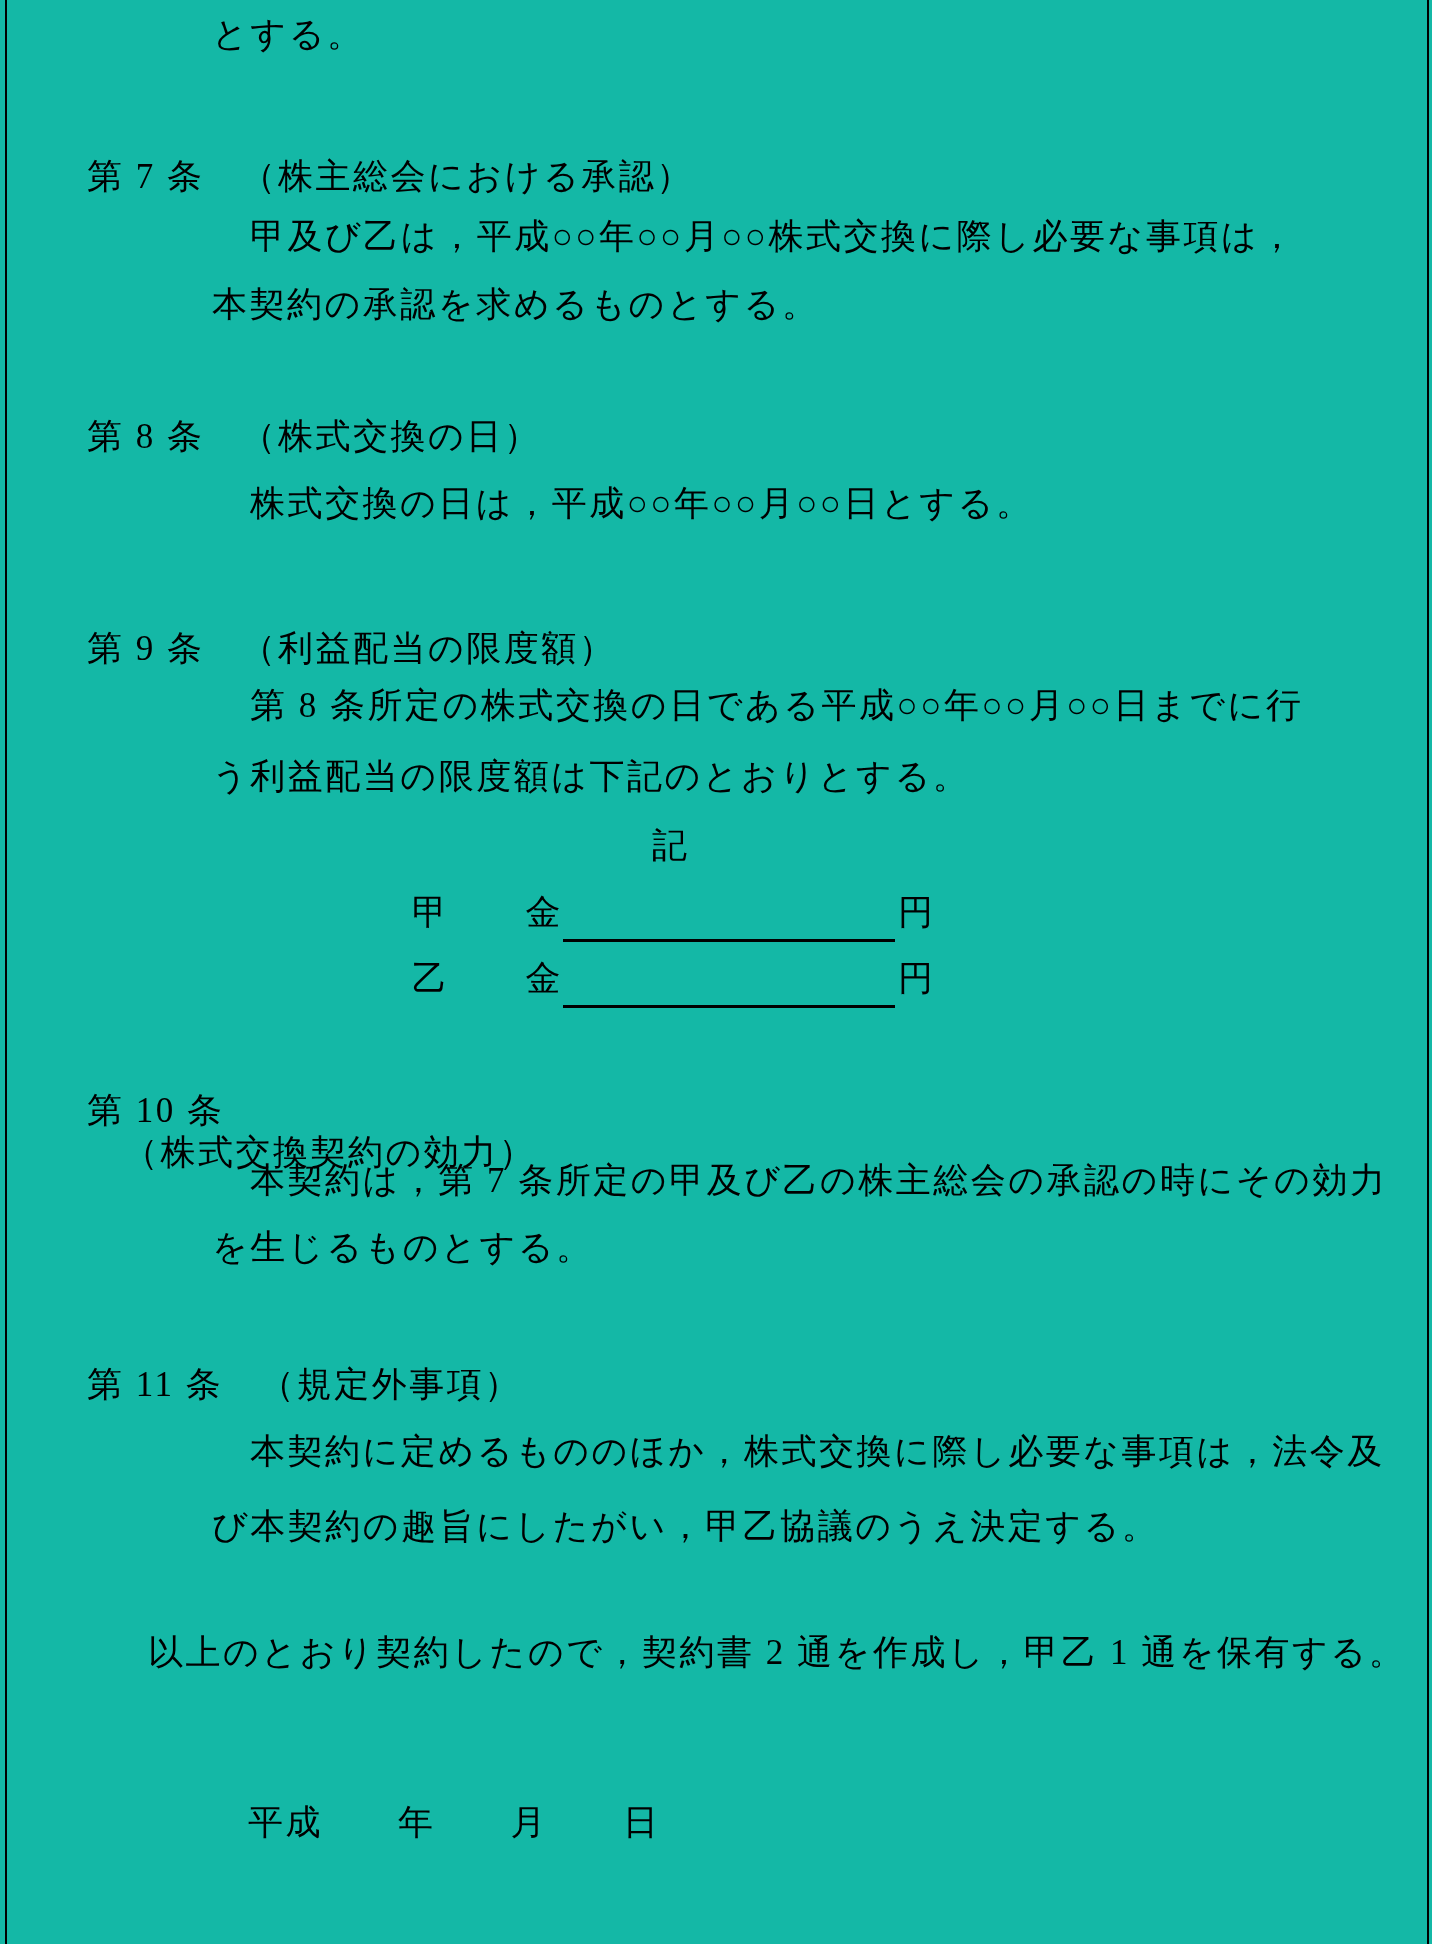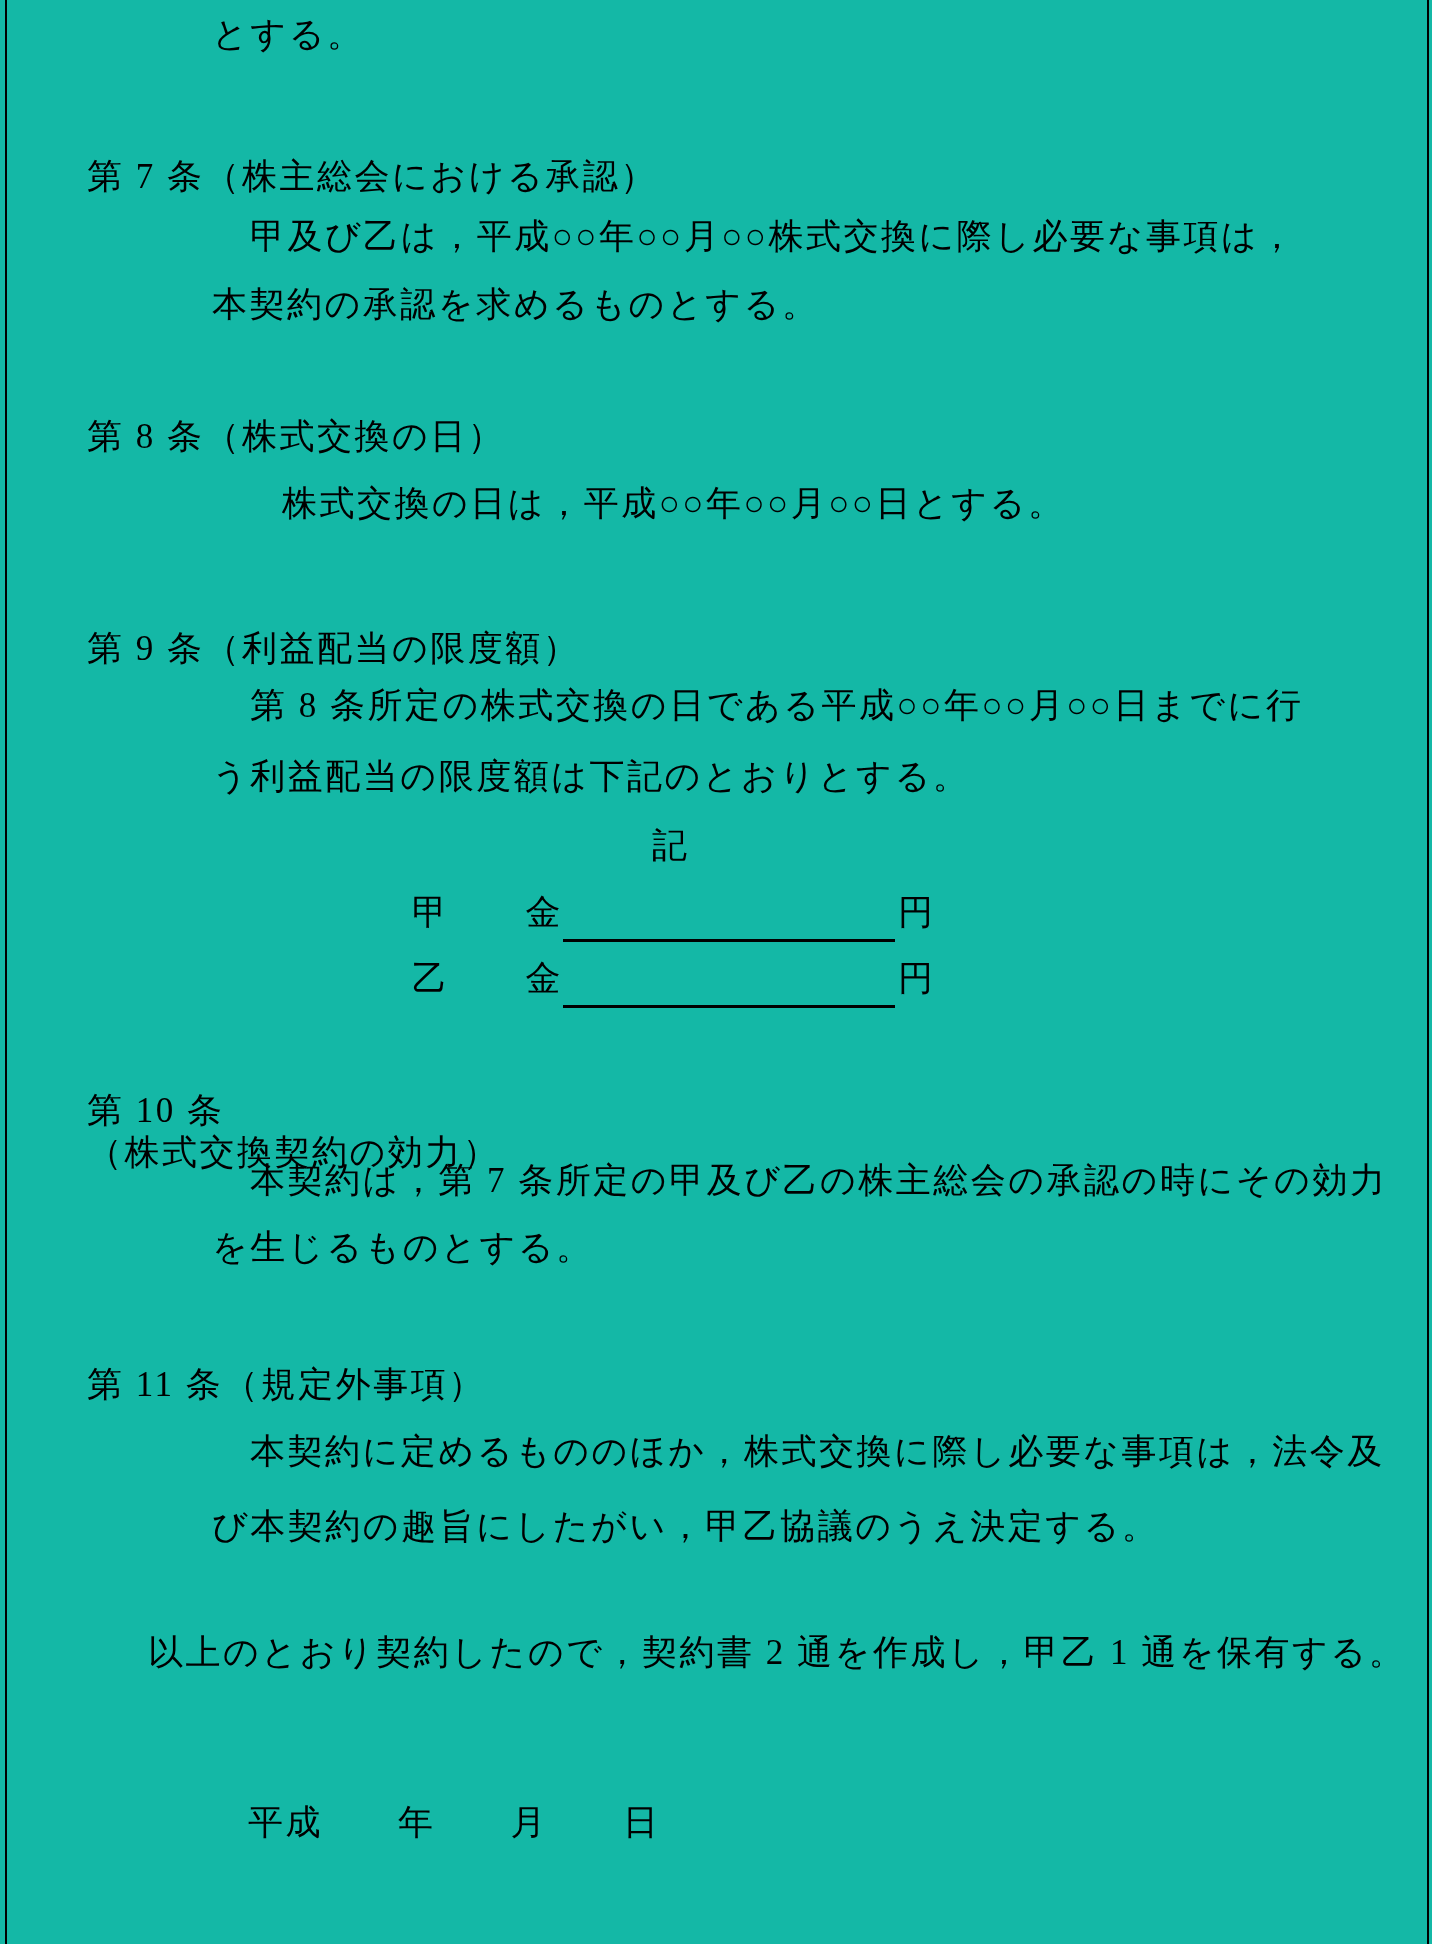--- a/index.html
+++ b/index.html
@@ -30,20 +30,21 @@
     white-space: nowrap;
     font-size: 35px;
     line-height: 42px;
     letter-spacing: 2.5px;
   }
   .heading {
     display: flex;
     align-items: flex-start;
   }
   .art-title {
+    margin-left: 36px;
   }
   .amount-row {
     left: 412px;
     display: flex;
     align-items: flex-start;
   }
   .amount-kin { margin-left: 76px; }
   .amount-blank {
     width: 332px;
     height: 47px;
@@ -63,21 +64,21 @@
     <span>第 7 条</span>
     <span class="art-title">（株主総会における承認）</span>
   </div>
   <div class="line" style="left:250px; top:216px;">甲及び乙は，平成○○年○○月○○株式交換に際し必要な事項は，</div>
   <div class="line" style="left:212px; top:284px;">本契約の承認を求めるものとする。</div>
 
   <div class="line heading" style="left:87px; top:416px;">
     <span>第 8 条</span>
     <span class="art-title">（株式交換の日）</span>
   </div>
-  <div class="line" style="left:250px; top:483px;margin-left:32px;">株式交換の日は，平成○○年○○月○○日とする。</div>
+  <div class="line" style="left:250px; top:483px;">株式交換の日は，平成○○年○○月○○日とする。</div>
 
   <div class="line heading" style="left:87px; top:628px;">
     <span>第 9 条</span>
     <span class="art-title">（利益配当の限度額）</span>
   </div>
   <div class="line" style="left:250px; top:685px;">第 8 条所定の株式交換の日である平成○○年○○月○○日までに行</div>
   <div class="line" style="left:212px; top:756px;">う利益配当の限度額は下記のとおりとする。</div>
 
   <div class="line" style="left:652px; top:825px;">記</div>
 

